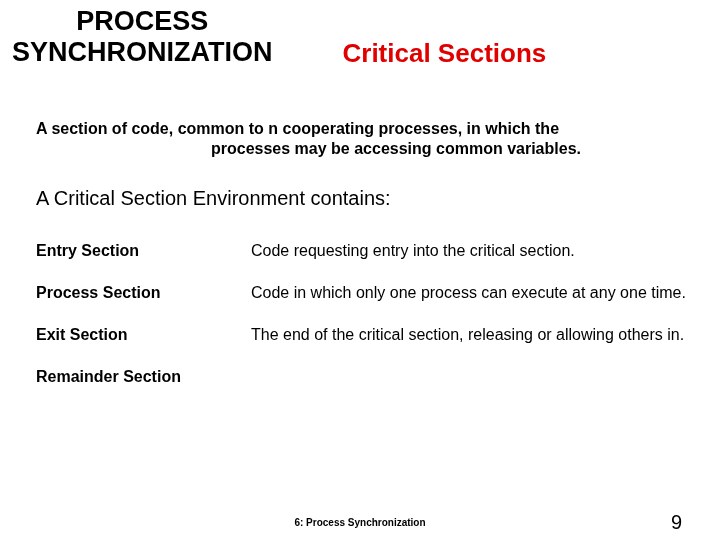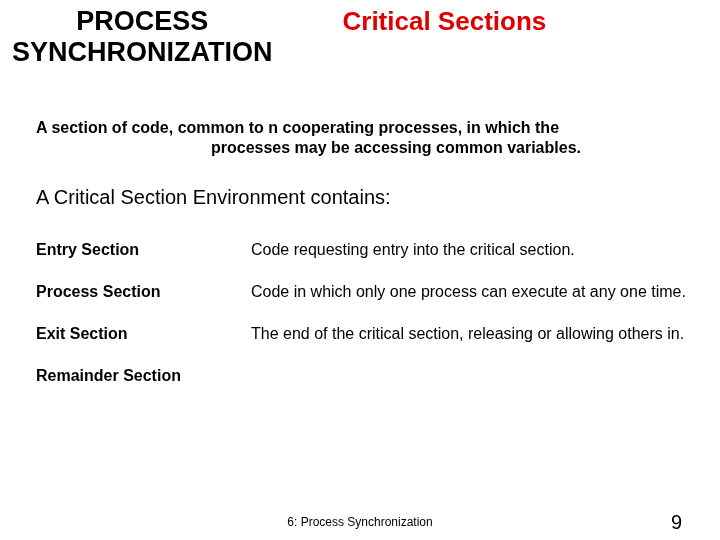--- a/index.html
+++ b/index.html
@@ -1,29 +1,29 @@
 <!DOCTYPE html>
 <html><head>
 <meta charset="utf-8">
 <style>
   * { box-sizing: border-box; margin: 0; padding: 0; }
   html, body { width: 720px; height: 540px; background: #fff; font-family: Arial, Helvetica, sans-serif; color: #000; }
   .slide { width: 720px; height: 540px; position: relative; padding: 0; }
   .header { display: flex; align-items: flex-start; padding: 6px 20px 10px 12px; }
   .header-left { font-weight: bold; font-size: 27px; line-height: 1.15; text-align: center; white-space: pre-line; }
-  .header-right { font-weight: bold; font-size: 26px; color: #e00000; margin-left: 70px; }
+  .header-right { font-weight: bold; font-size: 26px; color: #e00000; margin-left: 70px; margin-top: 32px; }
   .defn { font-weight: bold; font-size: 16px; padding: 40px 30px 0 36px; line-height: 1.25; }
   .defn-line2 { padding-left: 175px; }
   .env { font-size: 20px; padding: 28px 0 0 36px; }
   .rows { padding: 20px 0 0 36px; }
   .row { display: flex; padding: 12px 0; font-size: 16px; }
   .row .term { font-weight: bold; width: 215px; flex-shrink: 0; }
   .row .desc { flex: 1; padding-right: 26px; }
   .footer { position: absolute; bottom: 18px; left: 0; width: 720px; display: flex; align-items: center; }
-  .footer-title { font-weight: normal; font-size: 12px; position: absolute; left: 50%; transform: translateX(-50%); }
+  .footer-title { font-weight: bold; font-size: 10px; position: absolute; left: 50%; transform: translateX(-50%); }
   .footer-page { position: absolute; right: 38px; font-size: 20px; }
 </style>
 </head>
 <body>
 
 <div class="slide">
 
   <div class="header">
     <div class="header-left">PROCESS
 SYNCHRONIZATION</div>

